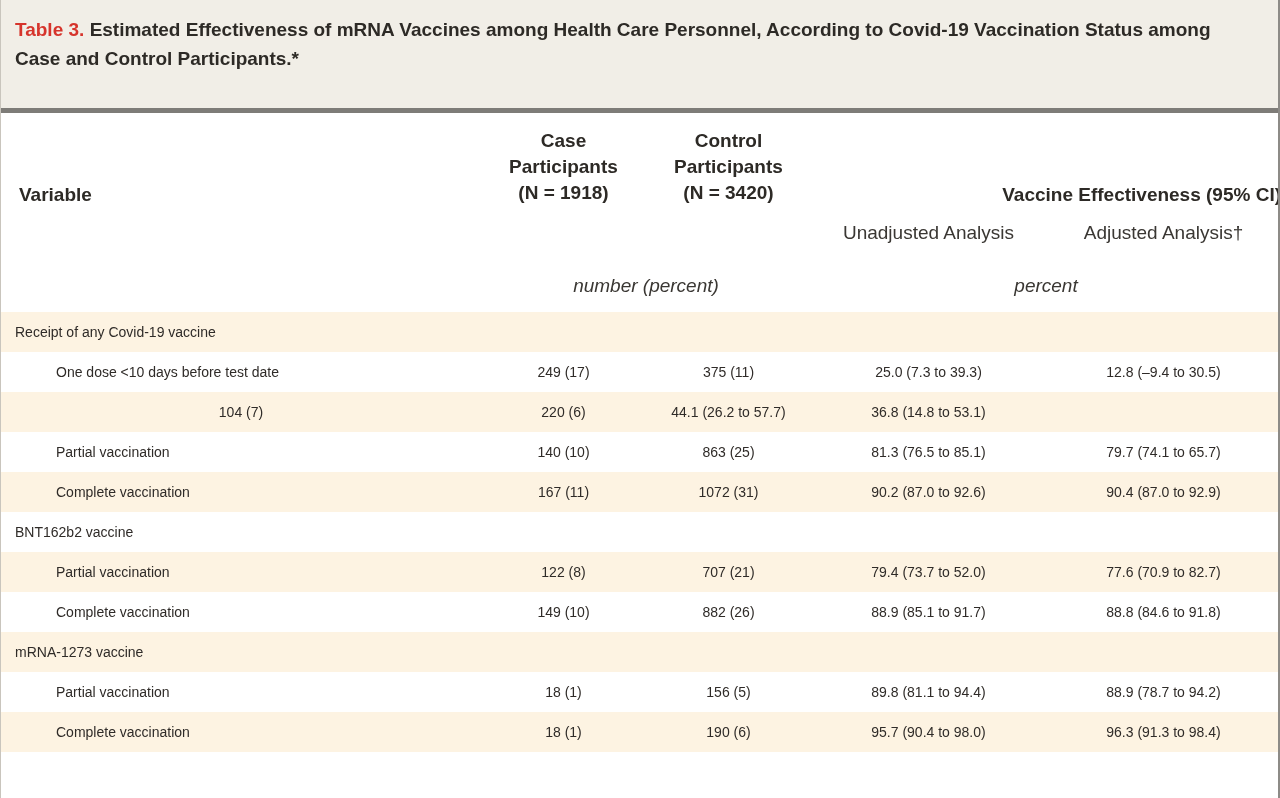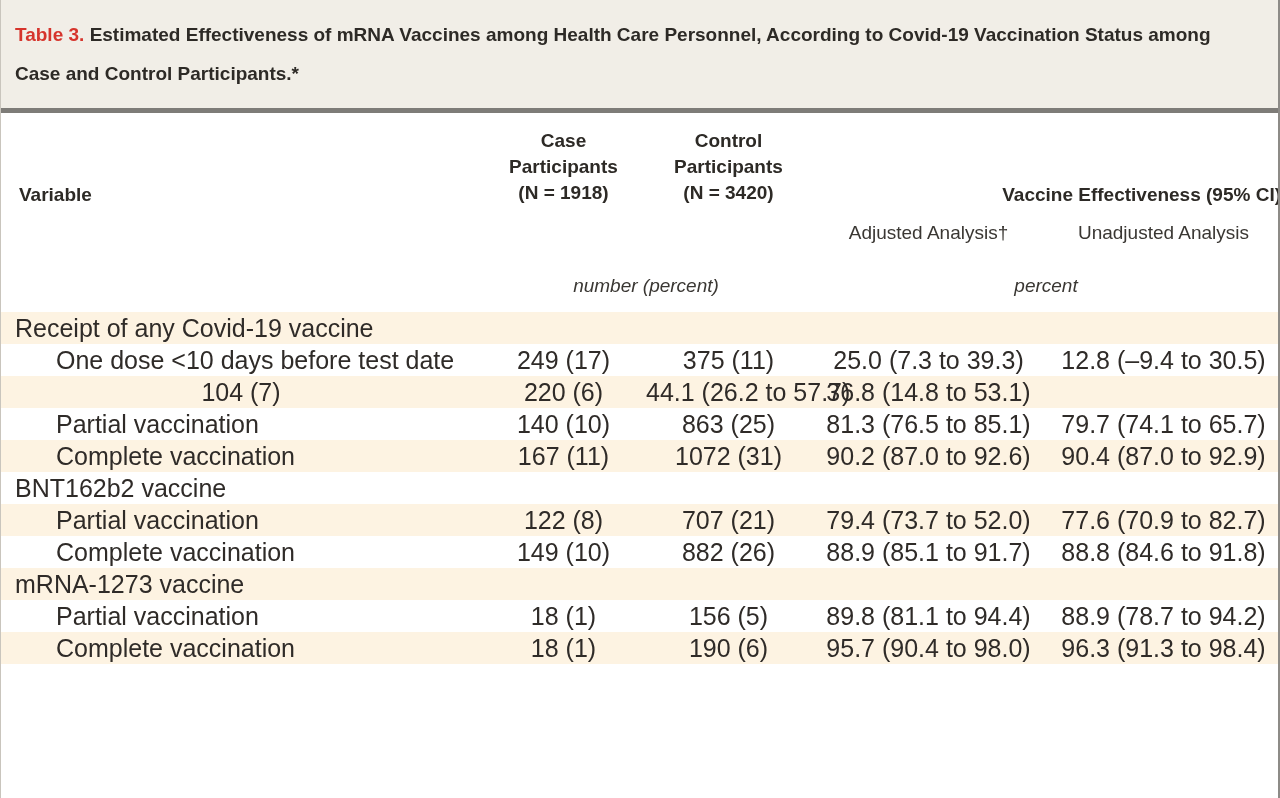--- a/index.html
+++ b/index.html
@@ -6,21 +6,21 @@
   .table-wrap {
     position:relative; width:1280px; height:798px; box-sizing:border-box;
     background:#ffffff; overflow:hidden;
     border-left:1px solid #c9c5bd; border-right:2px solid #8d8b87;
   }
   
   .title-band {
     box-sizing:border-box; height:113px; background:#f1eee7;
     border-bottom:5px solid #7e7c78;
     padding:15px 18px 0 14px;
-    font-size:19px; font-weight:bold; line-height:39px; color:#2d2a26;
+    font-size:19px; font-weight:bold; line-height:29px; color:#2d2a26;
   }
   .title-band .tnum { color:#d6342c; }
   
   .hdr-top {
     display:grid; grid-template-columns:480px 165px 165px 470px;
     align-items:end; height:94px; color:#2d2a26;
   }
   .variable-head { padding-left:18px; font-weight:bold; font-size:19px; padding-bottom:1px; }
   .num-head { text-align:center; font-weight:bold; font-size:19px; line-height:26px; padding-bottom:1px; }
   .ve-head { text-align:right; font-weight:bold; font-size:19px; padding-bottom:1px; }
@@ -31,21 +31,21 @@
   .hdr-sub .sub-cell { text-align:center; }
   .hdr-units {
     display:grid; grid-template-columns:480px 330px 470px;
     height:53px; align-items:center; font-size:19px; font-style:italic; color:#3a3733;
   }
   .hdr-units .unit-cell { text-align:center; }
   
   .tbl-body { }
   .tbl-body .row {
     display:grid; grid-template-columns:480px 165px 165px 235px 235px;
-    height:32px; align-items:center; font-size:25px; color:#2f2b28;
+    height:40px; align-items:center; font-size:14px; color:#2f2b28;
   }
   .tbl-body .row:nth-child(odd) { background:#fdf3e2; }
   .tbl-body .cell { white-space:nowrap; }
   .tbl-body .cell.c0 { padding-left:14px; text-align:left; }
   .tbl-body .row.item .cell.c0 { padding-left:55px; }
   .tbl-body .cell.c1, .tbl-body .cell.c2, .tbl-body .cell.c3, .tbl-body .cell.c4 { text-align:center; }
 </style>
 </head>
 <body>
 
@@ -66,22 +66,22 @@
     <div class="num-head">
       <div>Control</div>
       <div>Participants</div>
       <div>(N = 3420)</div>
     </div>
     <div class="ve-head">Vaccine Effectiveness (95% CI)</div>
   </div>
 
   <div class="hdr-sub">
     <div class="sub-cell"></div>
+    <div class="sub-cell">Unadjusted Analysis</div>
     <div class="sub-cell">Adjusted Analysis†</div>
-    <div class="sub-cell">Unadjusted Analysis</div>
   </div>
 
   <div class="hdr-units">
     <div class="unit-cell"></div>
     <div class="unit-cell">number (percent)</div>
     <div class="unit-cell">percent</div>
   </div>
 
   <div class="tbl-body" id="table-body">
       <div class="row section">

